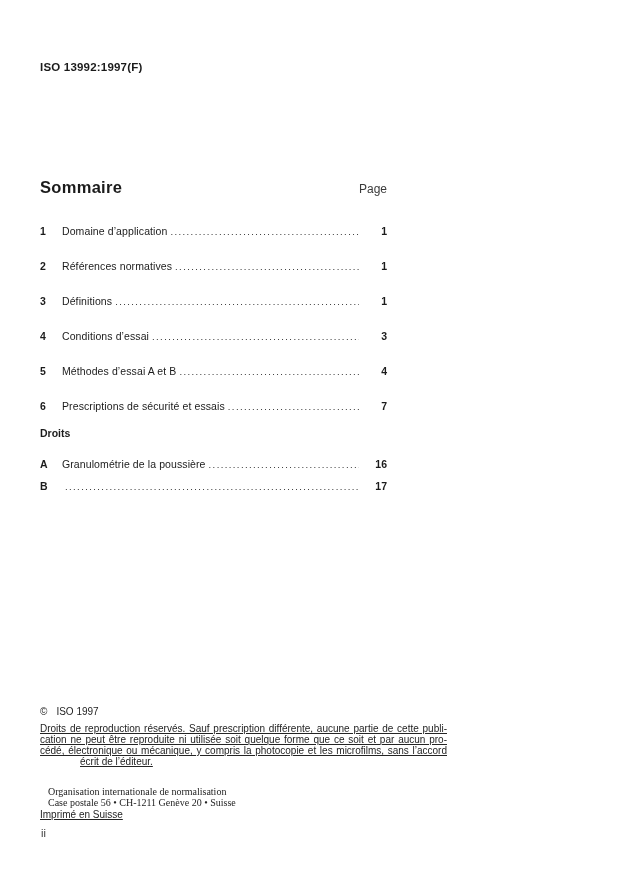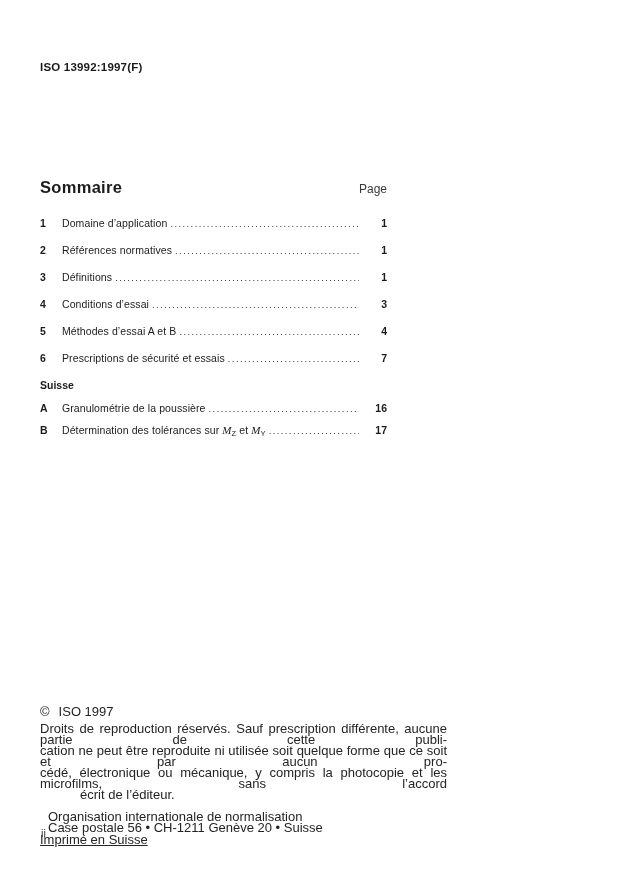--- a/index.html
+++ b/index.html
@@ -28,43 +28,43 @@
   .toc-title { font-size: 16.5px; font-weight: bold; margin: 0; letter-spacing: 0.3px; }
   .toc-pagelabel { font-size: 12px; color: #3a3a3a; }
 
   .toc-row {
     display: flex; align-items: baseline;
     font-size: 10.5px; line-height: 12px;
     margin-bottom: 14px;
   }
   .toc-row.annex-row { margin-bottom: 9px; }
   .toc-num { width: 22px; font-weight: bold; flex-shrink: 0; }
-  .toc-label { white-space: nowrap; letter-spacing: 0.1px; }
+  .toc-label { white-space: nowrap; letter-spacing: 0.1px; margin-top: 8px; }
   .toc-dots { flex: 1; overflow: hidden; white-space: nowrap; margin: 0 8px 0 3px; }
   .toc-dots::after {
     content: "......................................................................................................................";
     letter-spacing: 1.4px; font-size: 9.5px; color: #2a2a2a;
   }
   .toc-page { min-width: 20px; text-align: right; font-weight: bold; flex-shrink: 0; }
 
   .annexes-heading { font-size: 10.5px; font-weight: bold; margin: 0 0 11px 0; }
 
   .mvar { font-family: "Liberation Serif", serif; font-style: italic; font-size: 11px; }
   .msub {
     font-family: "Liberation Sans", sans-serif; font-style: normal;
     font-size: 7.5px; vertical-align: -2px;
   }
 
   
-  .footer { position: absolute; left: 40px; top: 706px; width: 407px; font-size: 13px; line-height: 11px; color: #242424; }
+  .footer { position: absolute; left: 40px; top: 706px; width: 407px; font-size: 10px; line-height: 11px; color: #242424; }
   .copyright { margin-bottom: 6px; }
   .copyright .sym { margin-right: 9px; }
-  .rights .line { text-align: justify; text-align-last: justify; }
+  .rights .line { text-align: justify; text-align-last: justify; text-decoration: underline; }
   .rights .line:last-child { text-align-last: left; margin-left: 40px; }
-  .publisher { margin-top: 12px; margin-left: 8px; line-height: 10.5px; }
+  .publisher { margin-top: 20px; margin-left: 8px; line-height: 10.5px; font-family: Liberation Serif, serif; }
   .printed { margin-top: 2px; line-height: 10.5px; text-decoration: underline; }
 
   .page-num { position: absolute; left: 41px; top: 827px; font-size: 11px; color: #3a3a3a; }
 </style>
 </head>
 <body>
 
 <div class="doc-header">ISO 13992:1997(F)</div>
 
 <div class="toc-area">
@@ -103,31 +103,30 @@
     <span class="toc-dots"></span>
     <span class="toc-page">4</span>
   </div>
   <div class="toc-row">
     <span class="toc-num">6</span>
     <span class="toc-label">Prescriptions de sécurité et essais</span>
     <span class="toc-dots"></span>
     <span class="toc-page">7</span>
   </div>
 
-  <div class="annexes-heading">Suisse</div>
+  <div class="annexes-heading">Droits</div>
 
   <div class="toc-row annex-row">
     <span class="toc-num">A</span>
     <span class="toc-label">Granulométrie de la poussière</span>
     <span class="toc-dots"></span>
     <span class="toc-page">16</span>
   </div>
   <div class="toc-row annex-row">
     <span class="toc-num">B</span>
-    <span class="toc-label"><span>Détermination des tolérances sur</span> <span class="mvar"><span>M</span><span class="msub">Z</span></span> <span>et</span> <span class="mvar"><span>M</span><span class="msub">Y</span></span></span>
     <span class="toc-dots"></span>
     <span class="toc-page">17</span>
   </div>
 </div>
 
 <div class="footer">
   <div class="copyright">
     <span class="sym">©</span><span>ISO 1997</span>
   </div>
   <div class="rights">

